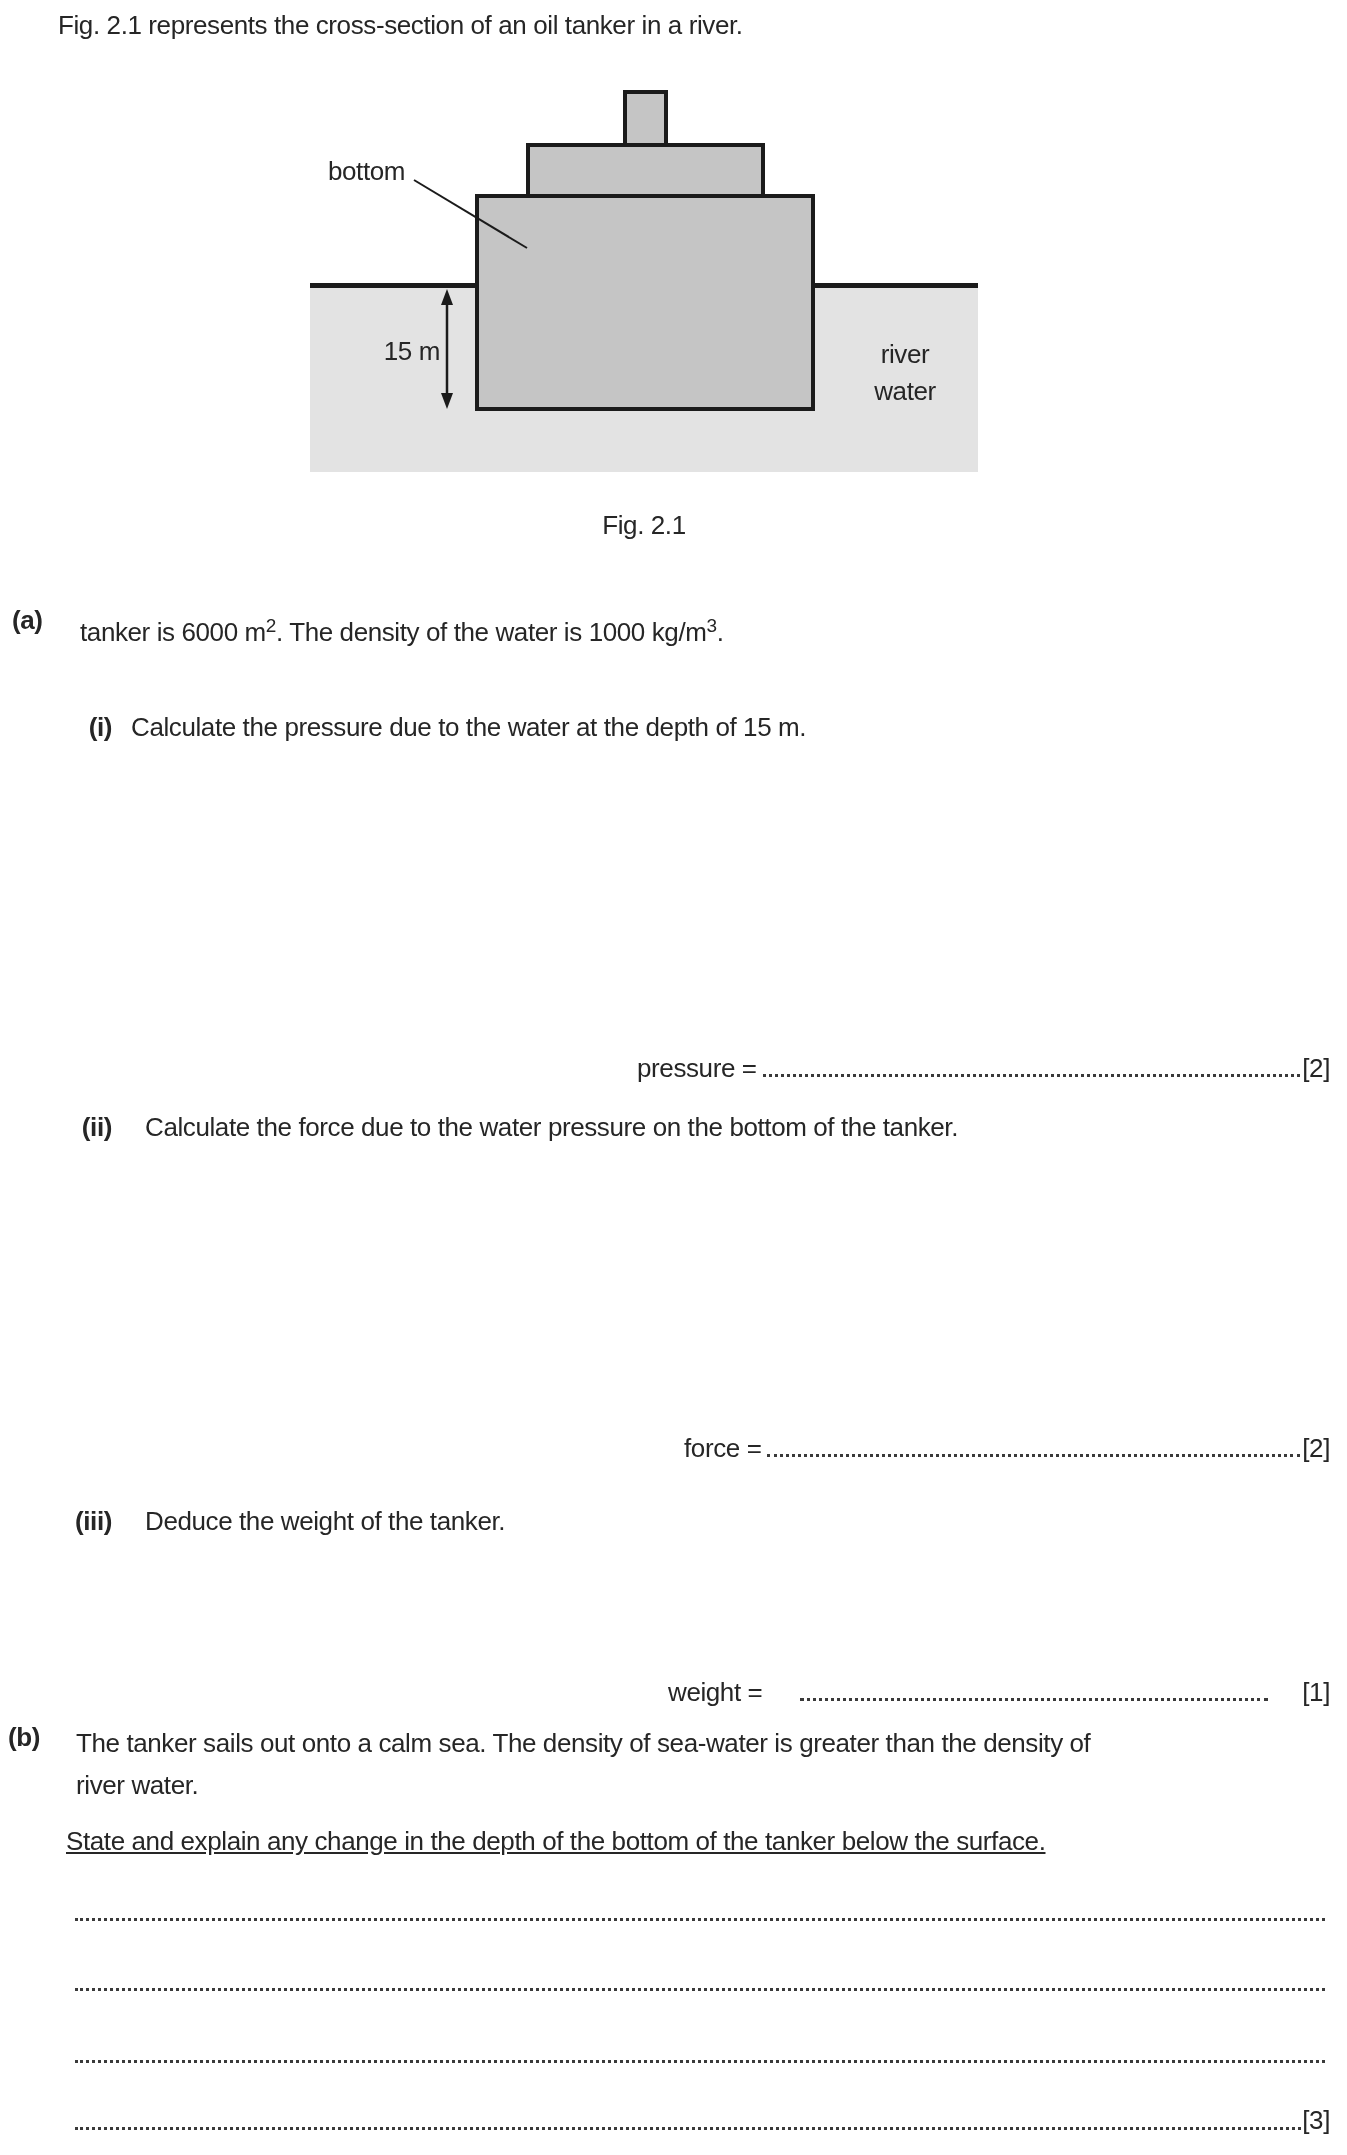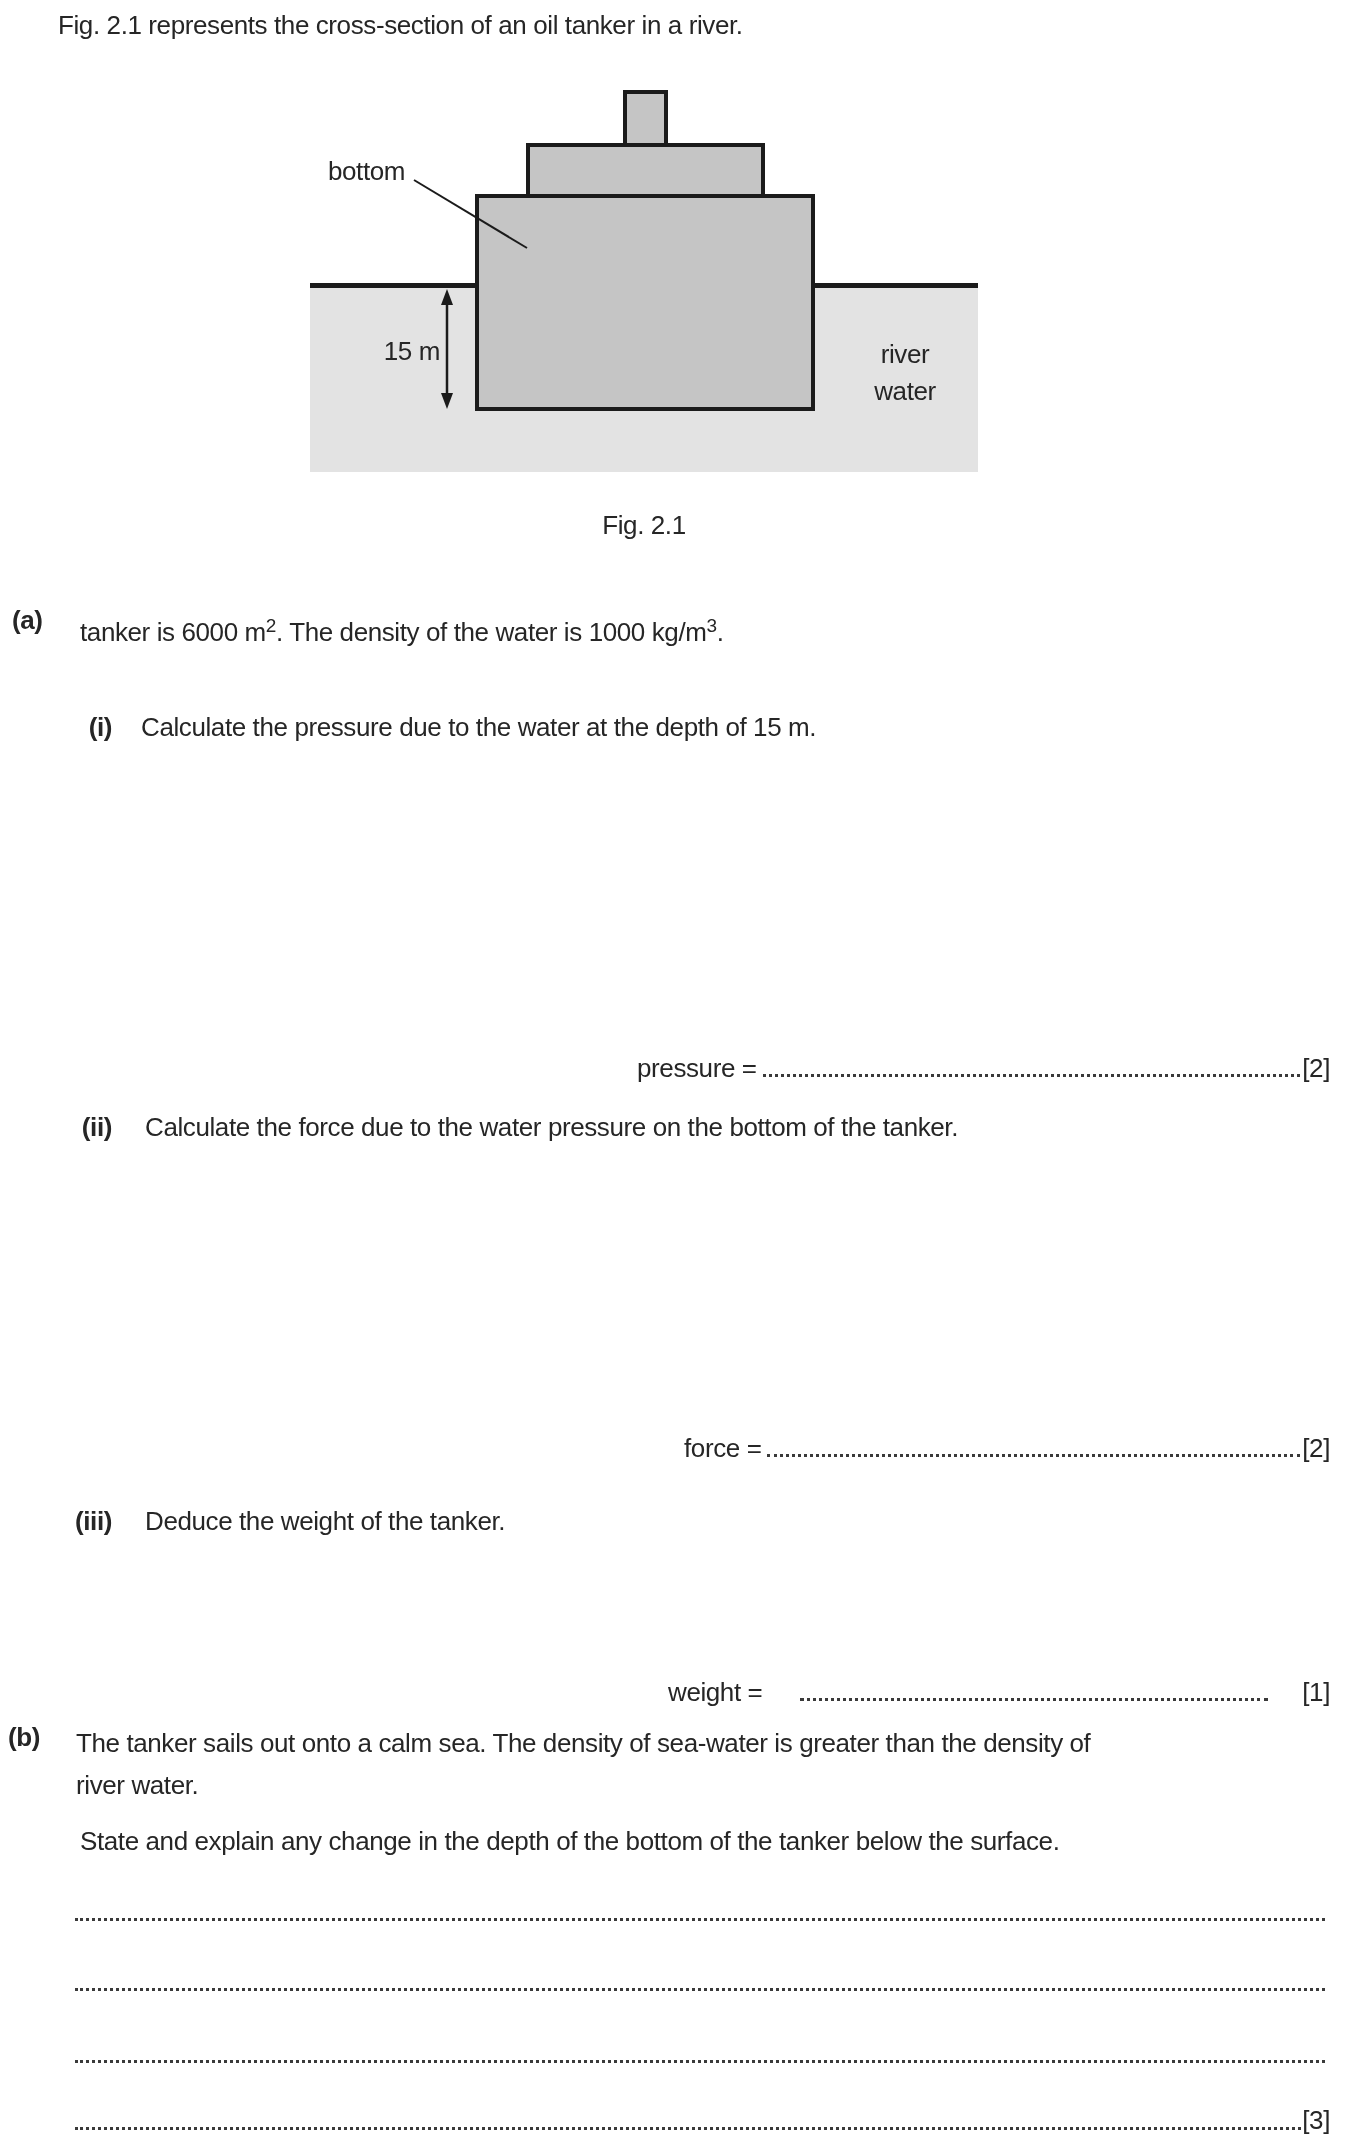--- a/index.html
+++ b/index.html
@@ -80,21 +80,21 @@
 <div class="abs caption">Fig. 2.1</div>
 
 <div class="abs part-label" style="left:12px;top:605px;">(a)</div>
 <div class="abs line42" style="left:80px;top:605px;width:1255px;">
   <div class="nowrap">
     <span>tanker is 6000 m</span><span style="vertical-align:9px;font-size:19px;">2</span><span>. The density of the water is 1000 kg/m</span><span style="vertical-align:9px;font-size:19px;">3</span><span>.</span>
   </div>
 </div>
 
 <div class="abs sub-label" style="left:40px;top:712px;">(i)</div>
-<div class="abs nowrap" style="left:141px;top:712px;">Calculate the pressure due to the water at the depth of 15 m.</div>
+<div class="abs nowrap" style="left:131px;top:712px;">Calculate the pressure due to the water at the depth of 15 m.</div>
 
 <div class="abs ansrow" style="left:637px;top:1048px;width:693px;">
   <span class="nowrap">pressure =</span>
   <span class="dots"></span>
   <span class="nowrap">[2]</span>
 </div>
 
 <div class="abs sub-label" style="left:40px;top:1112px;">(ii)</div>
 <div class="abs nowrap" style="left:145px;top:1112px;">Calculate the force due to the water pressure on the bottom of the tanker.</div>
 
@@ -112,21 +112,21 @@
   <span class="dots"></span>
   <span class="nowrap">[1]</span>
 </div>
 
 <div class="abs part-label" style="left:8px;top:1722px;">(b)</div>
 <div class="abs line42" style="left:76px;top:1722px;width:1260px;">
   <div class="nowrap">The tanker sails out onto a calm sea. The density of sea-water is greater than the density of</div>
   <div class="nowrap">river water.</div>
 </div>
 
-<div class="abs nowrap" style="left:80px;top:1826px;">State and explain any change in the depth of the bottom of the tanker below the surface.</div>
+<div class="abs nowrap" style="left:66px;top:1826px;text-decoration:underline;">State and explain any change in the depth of the bottom of the tanker below the surface.</div>
 
 <div class="abs dotline" style="left:75px;top:1918px;width:1250px;"></div>
 <div class="abs dotline" style="left:75px;top:1988px;width:1250px;"></div>
 <div class="abs dotline" style="left:75px;top:2060px;width:1250px;"></div>
 <div class="abs dotrow" style="left:75px;top:2102px;width:1255px;">
   <span class="dots"></span>
   <span class="nowrap">[3]</span>
 </div>
 
 </body></html>

